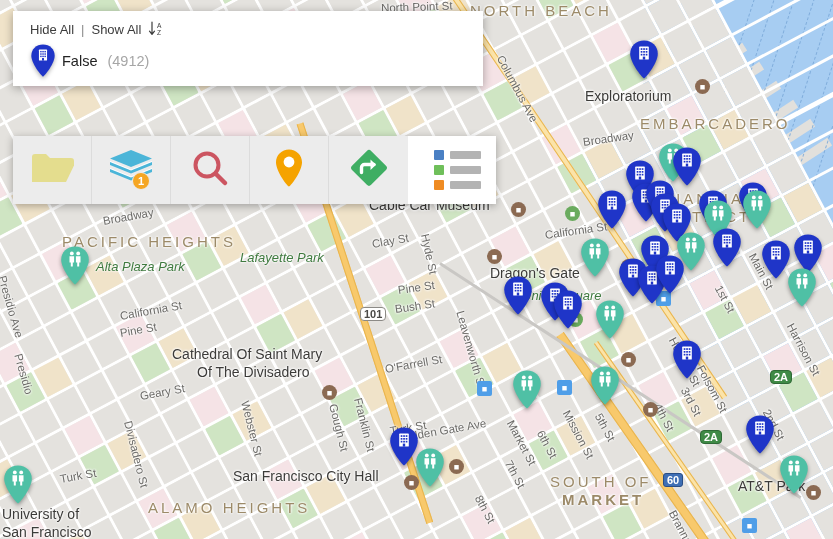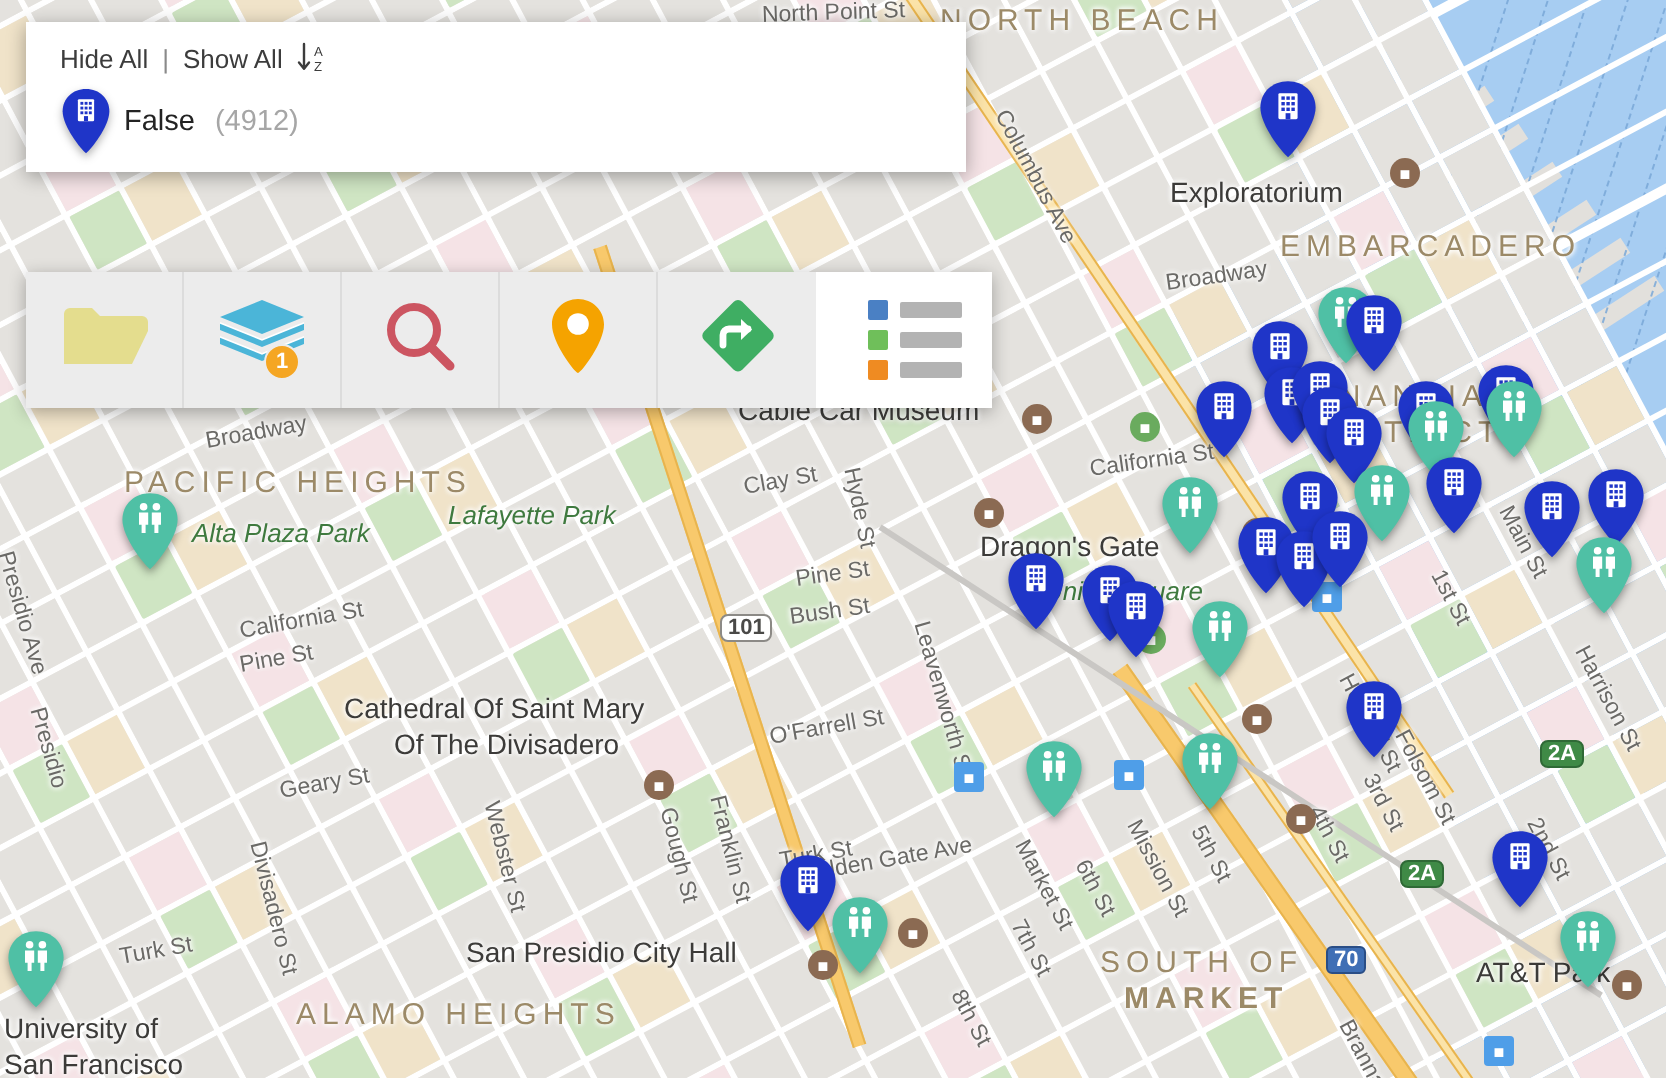--- a/index.html
+++ b/index.html
@@ -779,28 +779,28 @@
     <div id="map-labels">
         <div class="lbl hood big" style="left:470px;top:2px;">NORTH BEACH</div>
         <div class="lbl hood big" style="left:640px;top:115px;">EMBARCADERO</div>
         <div class="lbl hood big" style="left:62px;top:233px;">PACIFIC HEIGHTS</div>
         <div class="lbl hood big" style="left:650px;top:190px;">FINANCIAL</div>
         <div class="lbl hood big" style="left:658px;top:208px;">DISTRICT</div>
         <div class="lbl hood big" style="left:550px;top:473px;">SOUTH OF</div>
         <div class="lbl hood big" style="left:562px;top:491px;font-weight:bold;">MARKET</div>
         <div class="lbl hood big" style="left:148px;top:499px;">ALAMO HEIGHTS</div>
         <div class="lbl park" style="left:96px;top:259px;">Alta Plaza Park</div>
-        <div class="lbl park" style="left:224px;top:250px;">Lafayette Park</div>
+        <div class="lbl park" style="left:240px;top:250px;">Lafayette Park</div>
         <div class="lbl park" style="left:522px;top:288px;">Union Square</div>
         <div class="lbl poi" style="left:585px;top:88px;">Exploratorium</div>
         <div class="lbl poi" style="left:369px;top:197px;">Cable Car Museum</div>
         <div class="lbl poi" style="left:490px;top:265px;">Dragon's Gate</div>
         <div class="lbl poi" style="left:172px;top:346px;">Cathedral Of Saint Mary</div>
         <div class="lbl poi" style="left:197px;top:364px;">Of The Divisadero</div>
-        <div class="lbl poi" style="left:233px;top:468px;">San Presidio City Hall</div>
+        <div class="lbl poi" style="left:233px;top:468px;">San Francisco City Hall</div>
         <div class="lbl poi" style="left:738px;top:478px;">AT&amp;T Park</div>
         <div class="lbl poi" style="left:2px;top:506px;">University of</div>
         <div class="lbl poi" style="left:2px;top:524px;">San Francisco</div>
         <div class="lbl street" style="left:381px;top:2px;transform:rotate(-2deg);transform-origin:left center;">North Point St</div>
         <div class="lbl street" style="left:500px;top:50px;transform:rotate(62deg);transform-origin:left center;">Columbus Ave</div>
         <div class="lbl street" style="left:583px;top:136px;transform:rotate(-8deg);transform-origin:left center;">Broadway</div>
         <div class="lbl street" style="left:103px;top:215px;transform:rotate(-10deg);transform-origin:left center;">Broadway</div>
         <div class="lbl street" style="left:372px;top:238px;transform:rotate(-10deg);transform-origin:left center;">Clay St</div>
         <div class="lbl street" style="left:425px;top:228px;transform:rotate(78deg);transform-origin:left center;">Hyde St</div>
         <div class="lbl street" style="left:398px;top:284px;transform:rotate(-8deg);transform-origin:left center;">Pine St</div>
@@ -831,21 +831,21 @@
         <div class="lbl street" style="left:700px;top:360px;transform:rotate(62deg);transform-origin:left center;">Folsom St</div>
         <div class="lbl street" style="left:766px;top:404px;transform:rotate(62deg);transform-origin:left center;">2nd St</div>
         <div class="lbl street" style="left:718px;top:280px;transform:rotate(62deg);transform-origin:left center;">1st St</div>
         <div class="lbl street" style="left:752px;top:248px;transform:rotate(62deg);transform-origin:left center;">Main St</div>
         <div class="lbl street" style="left:790px;top:318px;transform:rotate(62deg);transform-origin:left center;">Harrison St</div>
         <div class="lbl street" style="left:672px;top:332px;transform:rotate(62deg);transform-origin:left center;">Howard St</div>
         <div class="lbl street" style="left:672px;top:505px;transform:rotate(62deg);transform-origin:left center;">Brannan St</div>
       </div>
     <div id="map-shields">
         <div class="shield" style="left:360px;top:307px;">101</div>
-        <div class="shield i" style="left:663px;top:473px;">70</div>
+        <div class="shield i" style="left:663px;top:473px;">60</div>
         <div class="shield g" style="left:770px;top:370px;">2A</div>
         <div class="shield g" style="left:700px;top:430px;">2A</div>
       </div>
     <div id="map-pois">
         <div class="poiicon " style="left:511px;top:202px;">■</div>
         <div class="poiicon green" style="left:565px;top:206px;">■</div>
         <div class="poiicon " style="left:487px;top:249px;">■</div>
         <div class="poiicon " style="left:621px;top:352px;">■</div>
         <div class="poiicon " style="left:643px;top:402px;">■</div>
         <div class="poiicon " style="left:621px;top:259px;">■</div>

